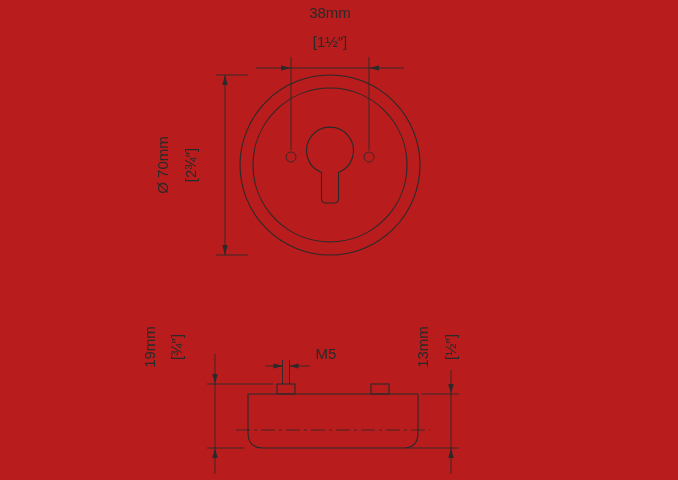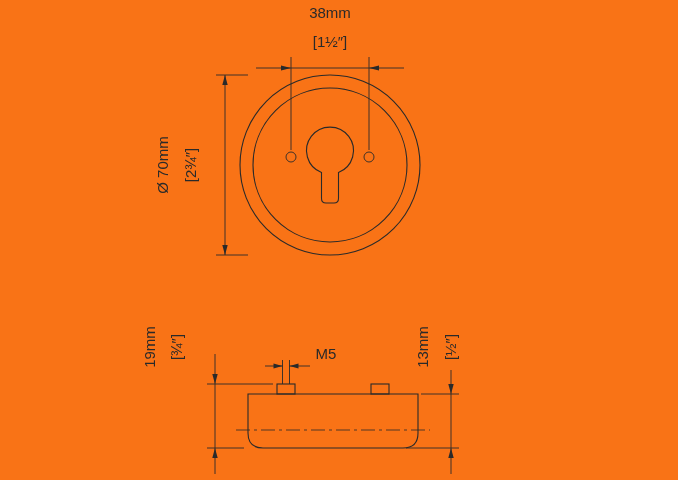--- a/index.html
+++ b/index.html
@@ -5,21 +5,21 @@
   html, body {
     margin: 0;
     padding: 0;
     background: #ffffff;
     font-family: "Liberation Sans", sans-serif;
   }
   #canvas {
     position: relative;
     width: 678px;
     height: 480px;
-    background: #f97316;
+    background: #b91c1c;
     overflow: hidden;
   }
   svg { display: block; }
   .outline {
     fill: none;
     stroke: #2a2a2a;
     stroke-width: 1.1;
   }
   .thinline {
     fill: none;

